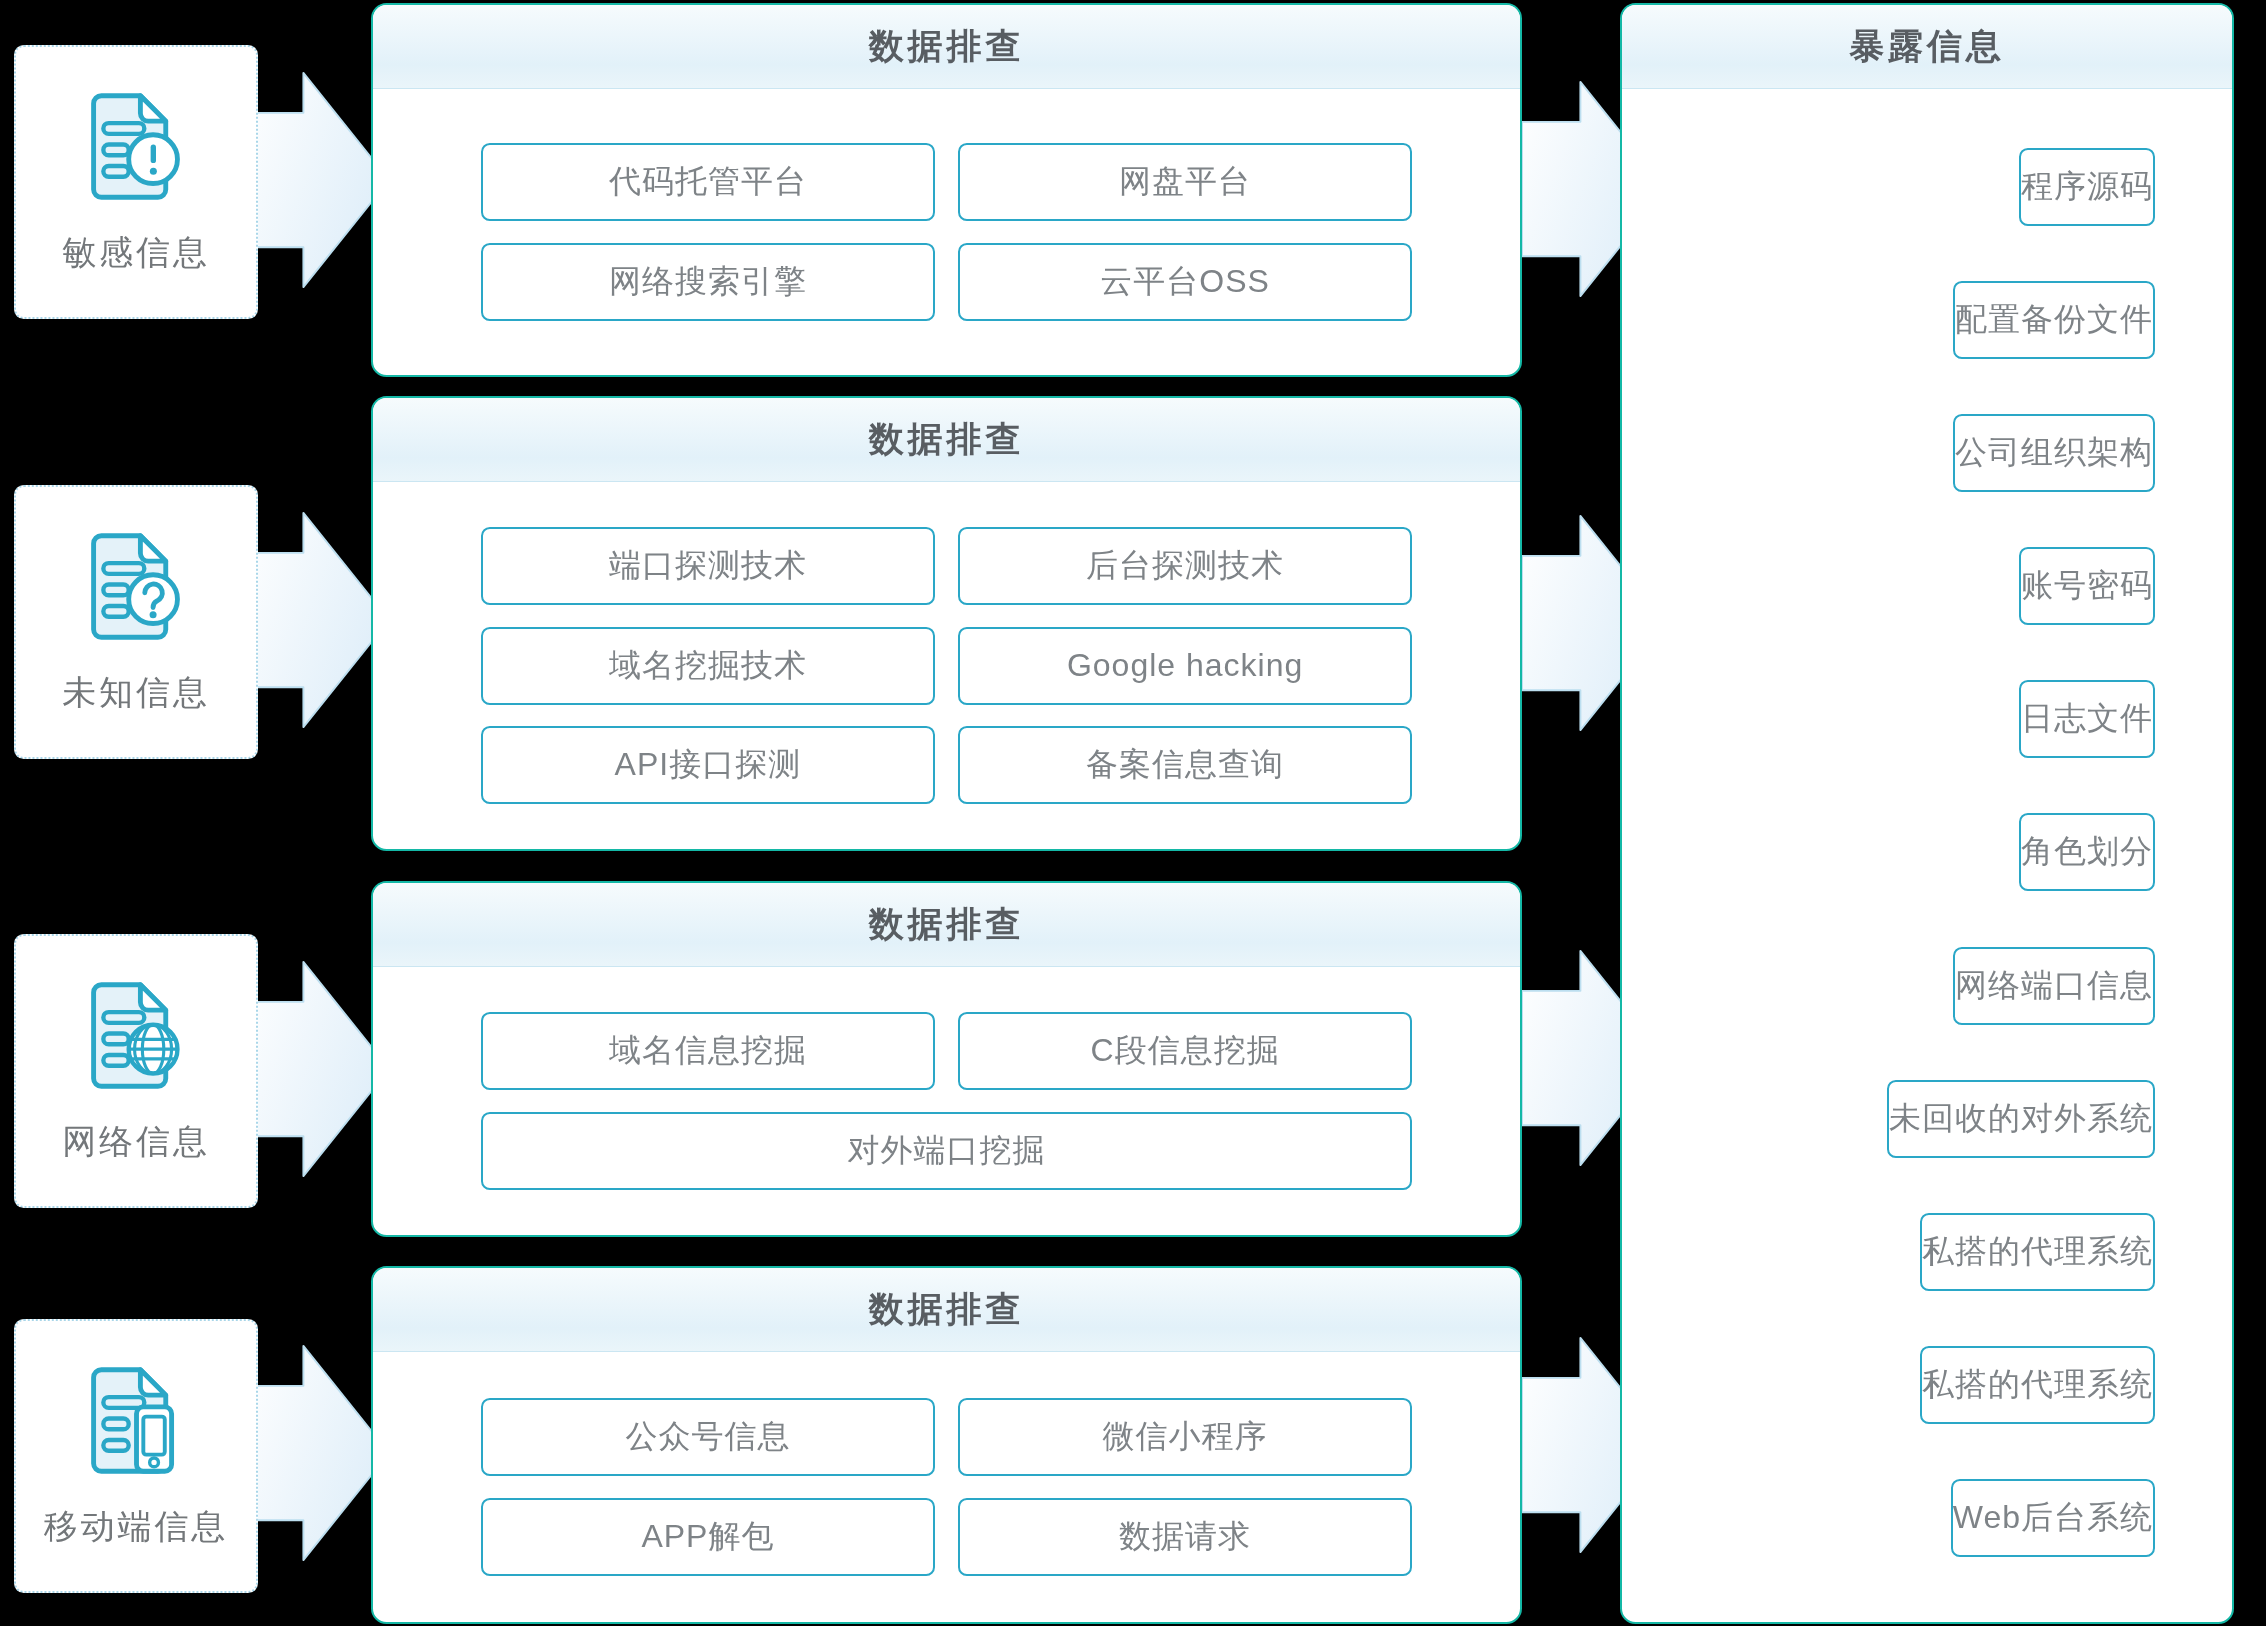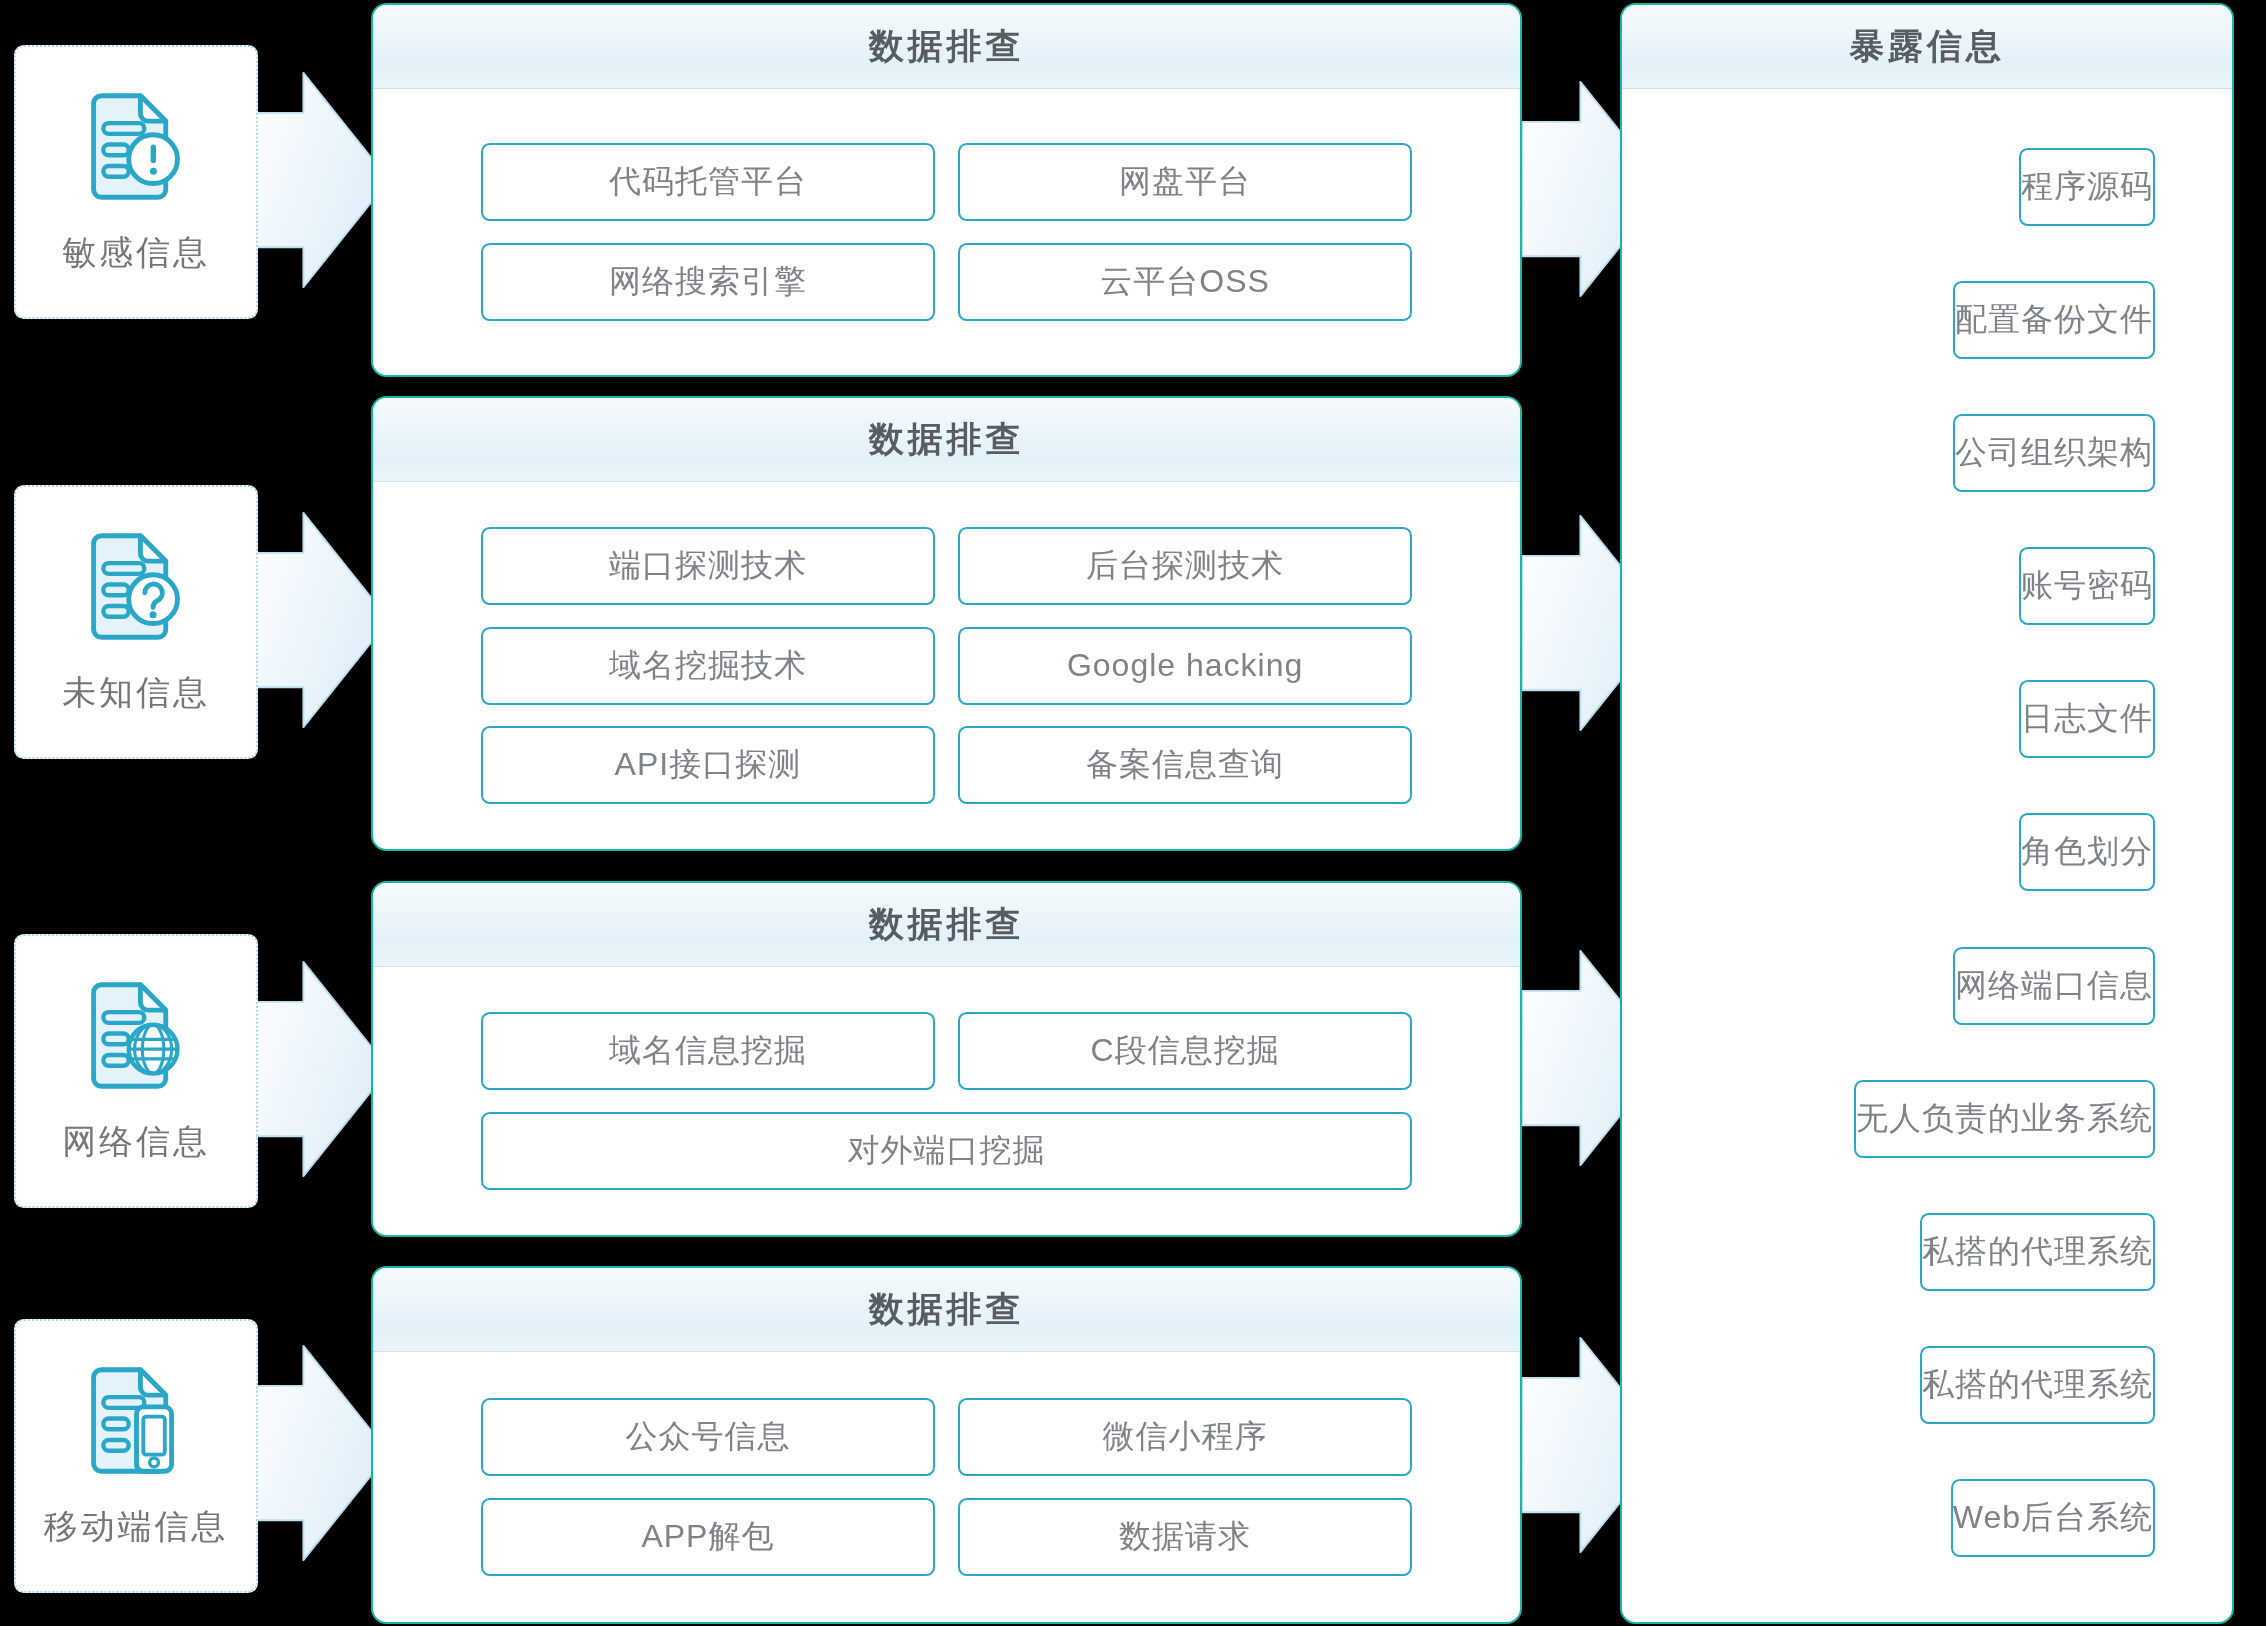--- a/index.html
+++ b/index.html
@@ -184,20 +184,20 @@
       <div class="panel-title">暴露信息</div>
     </div>
     <div class="right-body" id="right-body">
         <div class="exp">程序源码</div>
         <div class="exp">配置备份文件</div>
         <div class="exp">公司组织架构</div>
         <div class="exp">账号密码</div>
         <div class="exp">日志文件</div>
         <div class="exp">角色划分</div>
         <div class="exp">网络端口信息</div>
-        <div class="exp">无人负责的业务系统</div>
+        <div class="exp">未回收的对外系统</div>
         <div class="exp">私搭的代理系统</div>
         <div class="exp">私搭的代理系统</div>
         <div class="exp">Web后台系统</div>
       </div>
   </div>
 </div>
 
 
 </body></html>

